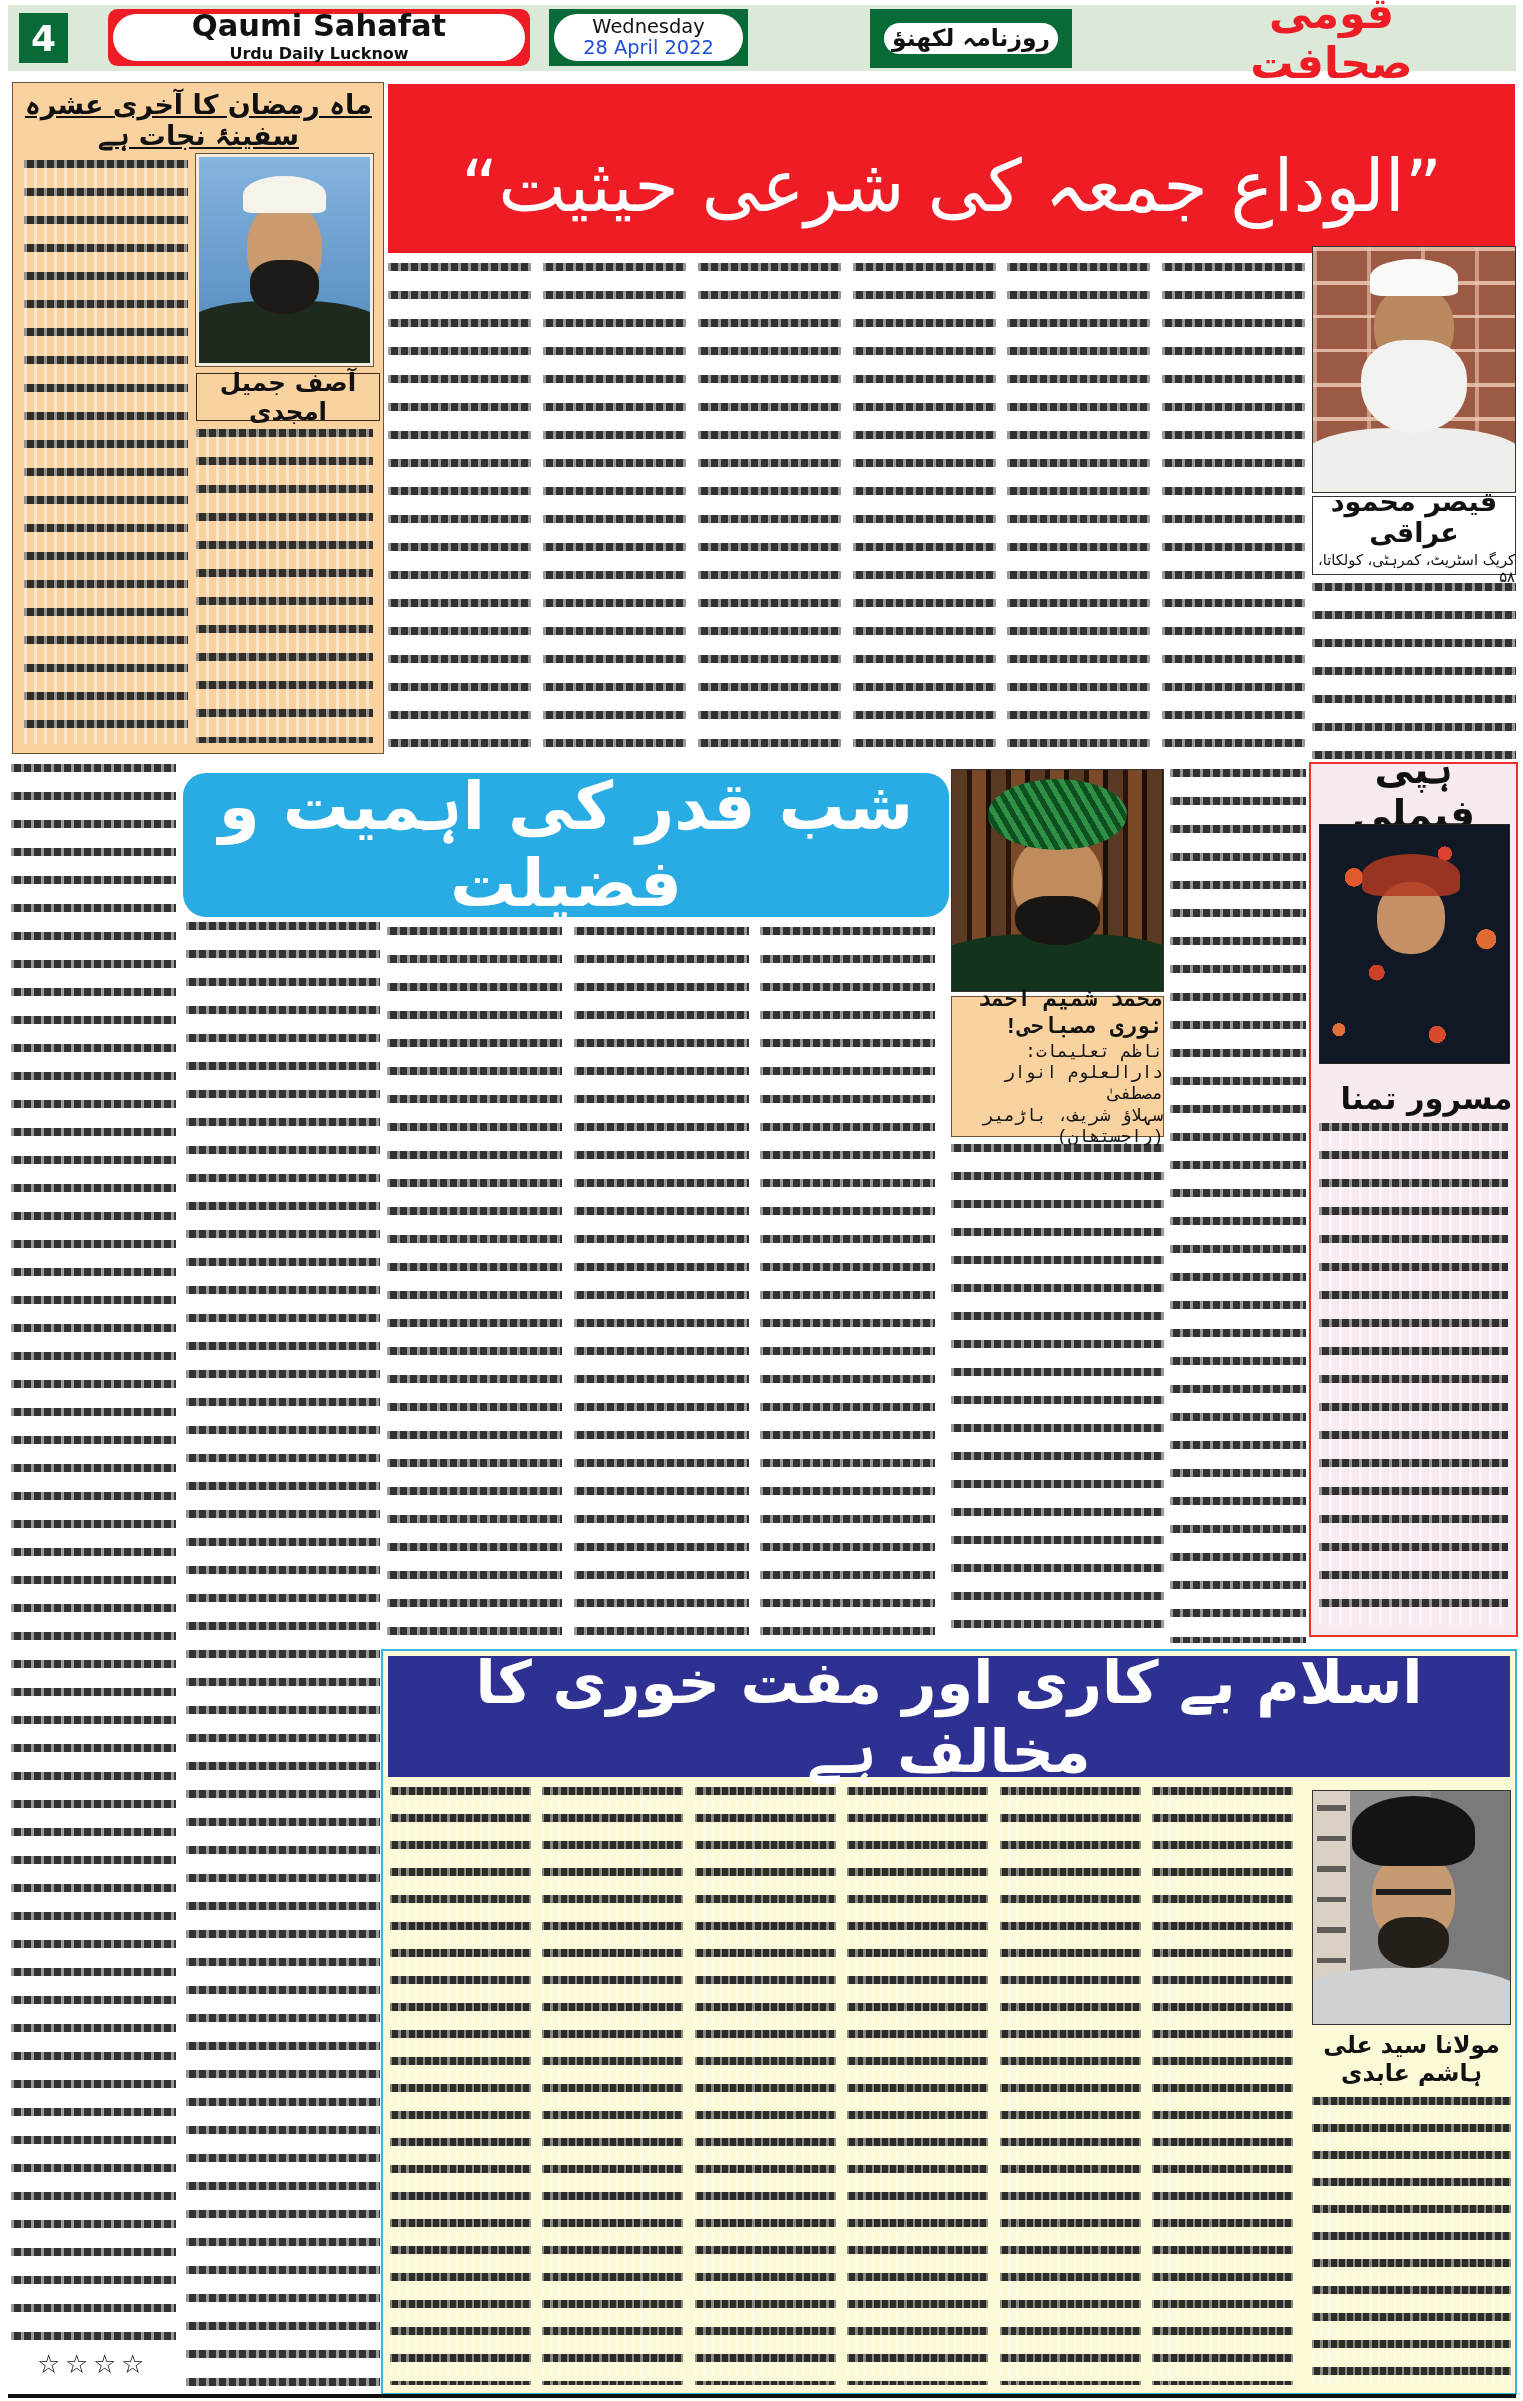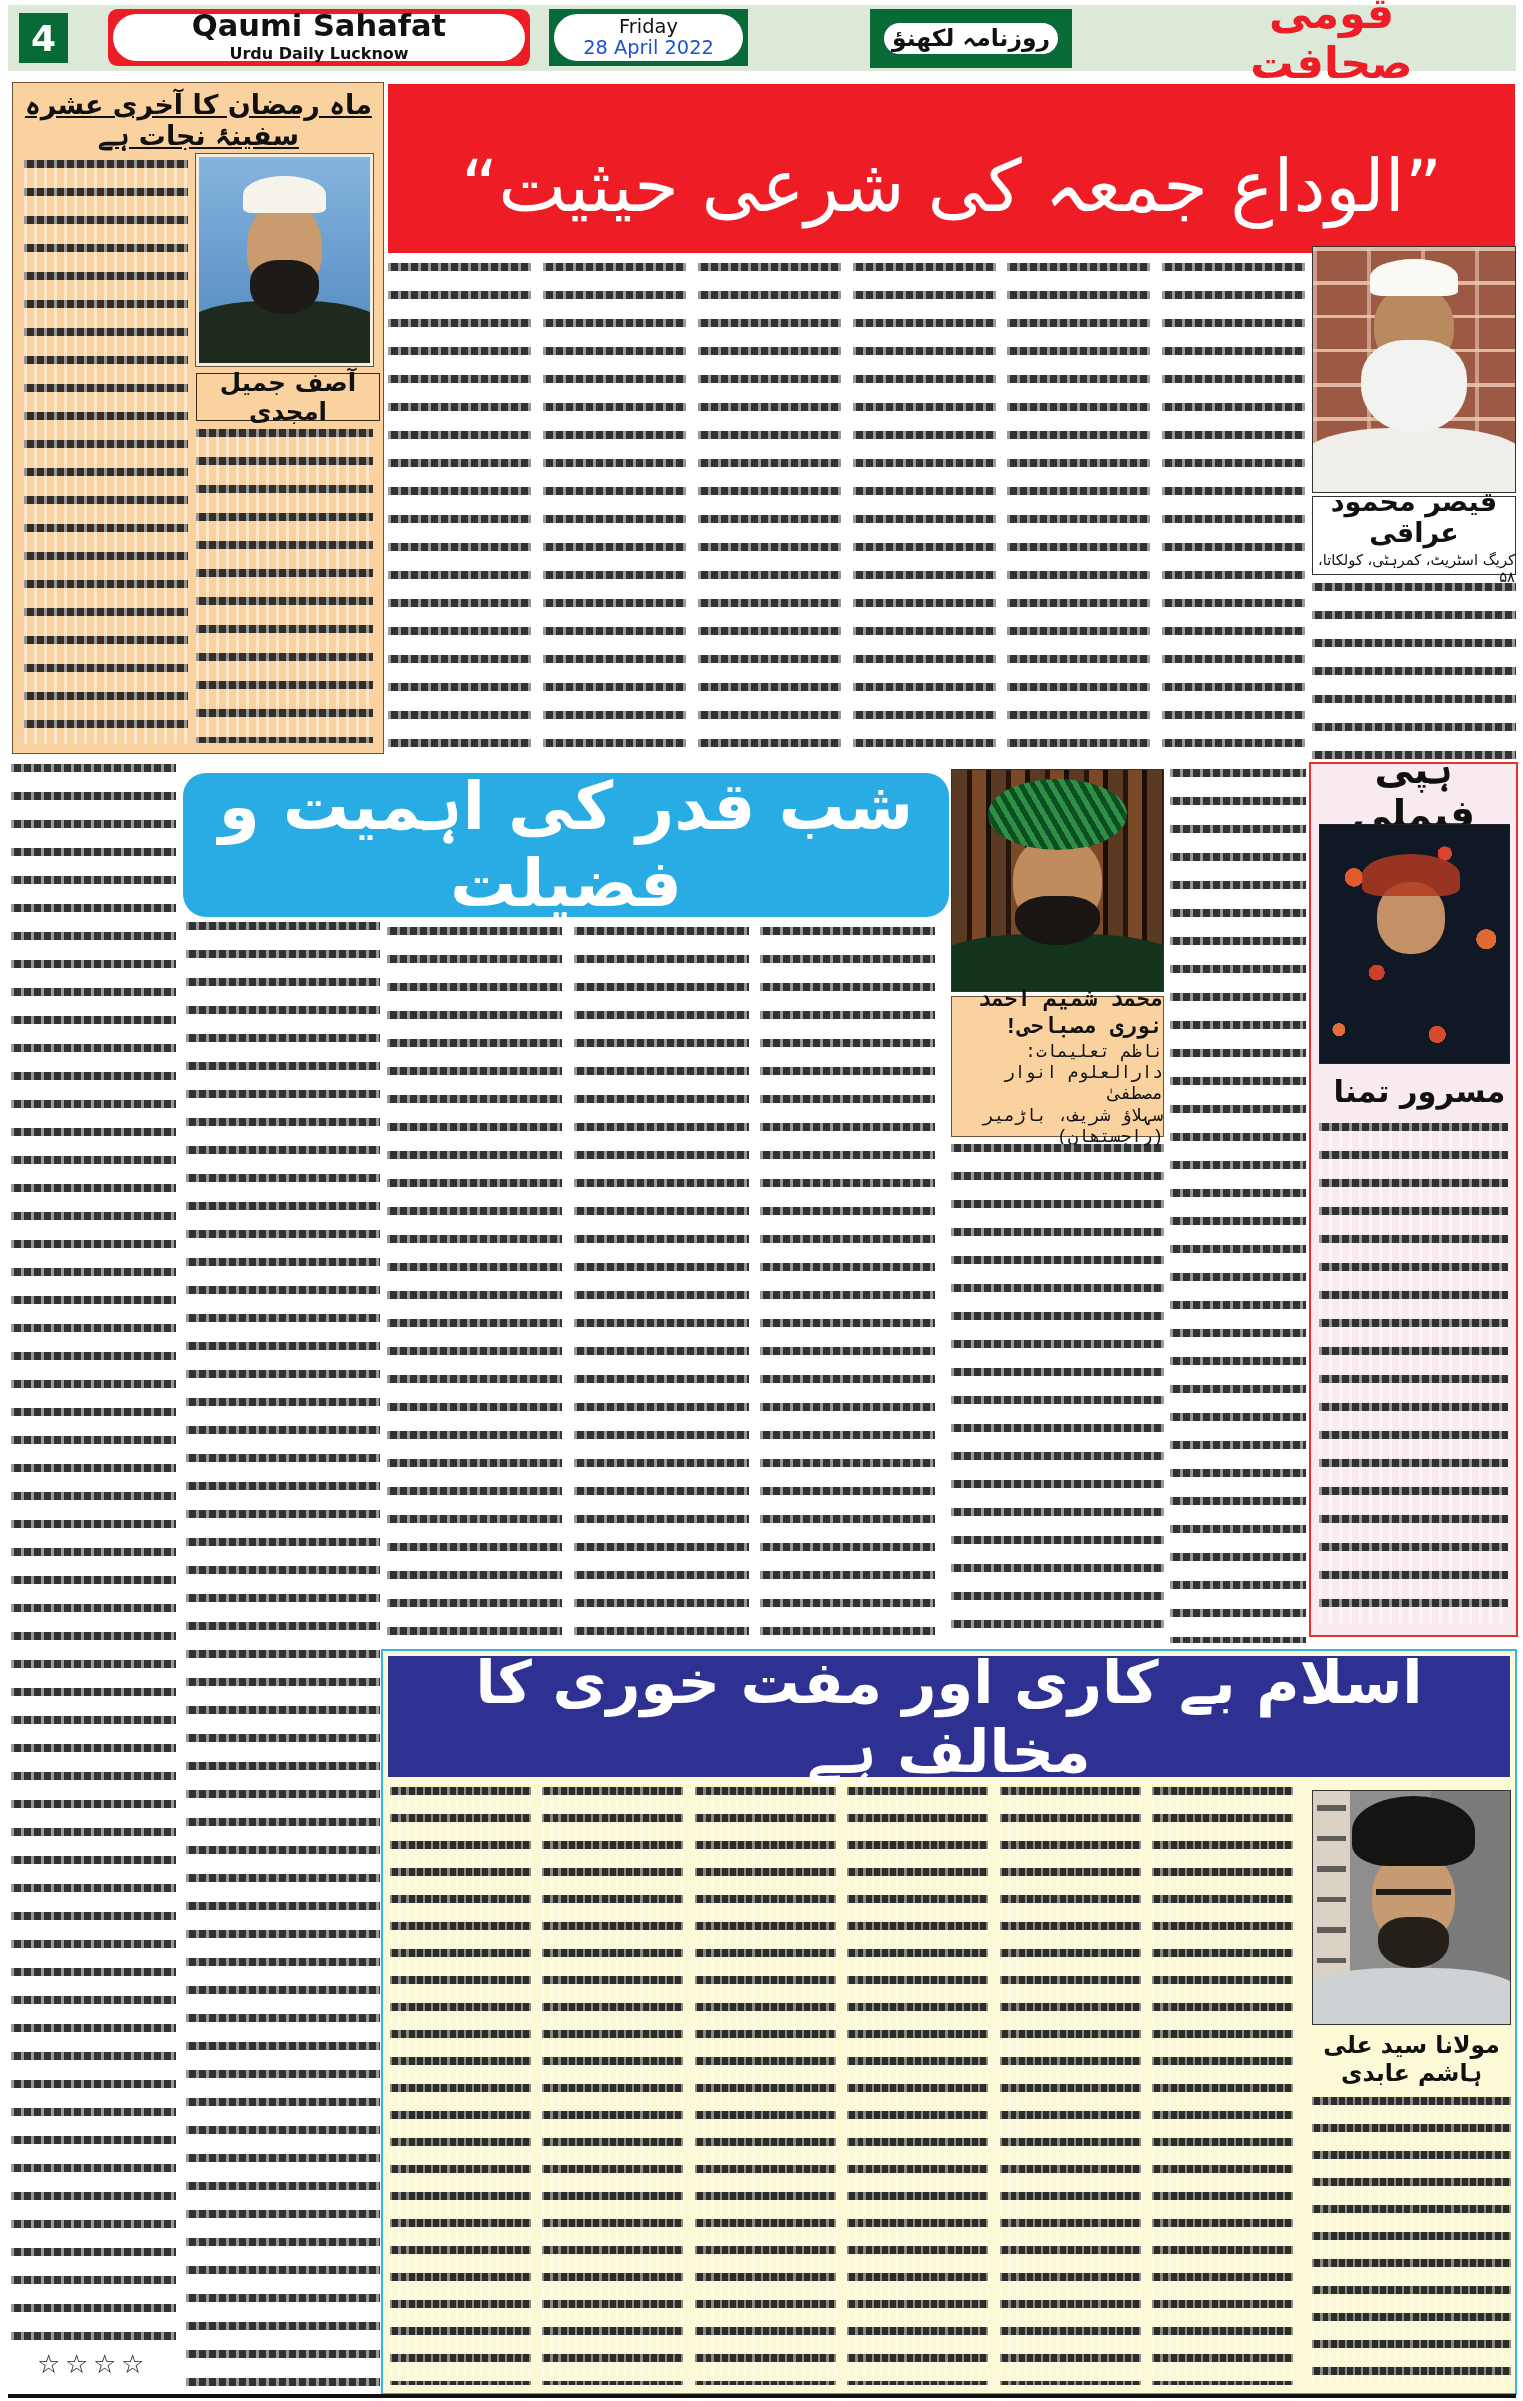--- a/index.html
+++ b/index.html
@@ -38,21 +38,21 @@
 
 <div class="abs" style="left:108px;top:8.8px;width:422px;height:57px;background:#ee1c25;border-radius:9.4px;padding:5.3px;">
   <div class="ctr" style="width:100%;height:100%;background:#fff;border-radius:28px;flex-direction:column;">
     <div style="font-size:30.5px;font-weight:bold;color:#111;line-height:1;">Qaumi Sahafat</div>
     <div style="font-size:16px;font-weight:bold;color:#111;margin-top:2.3px;">Urdu Daily Lucknow</div>
   </div>
 </div>
 
 <div class="abs" style="left:549px;top:8.8px;width:199px;height:57px;background:#076a37;padding:5.3px;">
   <div class="ctr" style="width:100%;height:100%;background:#fff;border-radius:28px;flex-direction:column;">
-    <div style="font-size:19.4px;color:#111;line-height:1.1;">Friday</div>
+    <div style="font-size:19.4px;color:#111;line-height:1.1;">Wednesday</div>
     <div style="font-size:19.4px;color:#1d4ed8;line-height:1.1;">28  April 2022</div>
   </div>
 </div>
 
 <div class="abs" style="left:870px;top:8.8px;width:202px;height:59px;background:#076a37;padding:14px;">
   <div class="ctr" style="width:100%;height:100%;background:#fff;border-radius:24.6px;">
     <span class="rtl" style="font-size:23.5px;font-weight:bold;color:#111;">روزنامہ لکھنؤ</span>
   </div>
 </div>
 
@@ -149,21 +149,21 @@
       radial-gradient(circle 15.2px at 18% 22%, #e05a2b 60%, rgba(0,0,0,0) 62%),
       radial-gradient(circle 11.7px at 66% 12%, #d9432f 60%, rgba(0,0,0,0) 62%),
       radial-gradient(circle 16.4px at 88% 48%, #e06a33 60%, rgba(0,0,0,0) 62%),
       radial-gradient(circle 13px at 30% 62%, #cf3f2a 60%, rgba(0,0,0,0) 62%),
       radial-gradient(circle 10.6px at 10% 86%, #e0703a 60%, rgba(0,0,0,0) 62%),
       radial-gradient(circle 14px at 62% 88%, #d84a2e 60%, rgba(0,0,0,0) 62%),
       radial-gradient(circle 9.4px at 46% 34%, #e2653a 60%, rgba(0,0,0,0) 62%);"></div>
     <div style="left:30%;top:24%;width:36%;height:30%;background:#c69067;border-radius:46%;"></div>
     <div style="left:22%;top:12%;width:52%;height:18%;background:#b33a22;border-radius:50% 50% 20% 20%;opacity:.85;"></div>
   </div>
-  <div class="ctr capbox" style="position:absolute;left:14px;top:303px;width:189px;height:49px;">
+  <div class="ctr capbox" style="position:absolute;left:21px;top:303px;width:189px;height:49px;align-items:flex-end;">
     <span class="rtl" style="font-size:30.5px;font-weight:bold;">مسرور تمنا</span>
   </div>
   <div class="greek" style="position:absolute;left:8.2px;top:359px;width:189px;height:502px;"></div>
 </div>
 
 <div class="abs" style="left:381px;top:1649px;width:1136px;height:746px;background:#fbf9d6;border:2.9px solid #35b6e2;"></div>
 
 <div class="abs banner ctr" style="left:388px;top:1656px;width:1122px;height:121px;background:#2e3192;">
   <span class="rtl" style="font-size:59px;font-weight:bold;">اسلام بے کاری اور مفت خوری کا مخالف ہے</span>
 </div>

